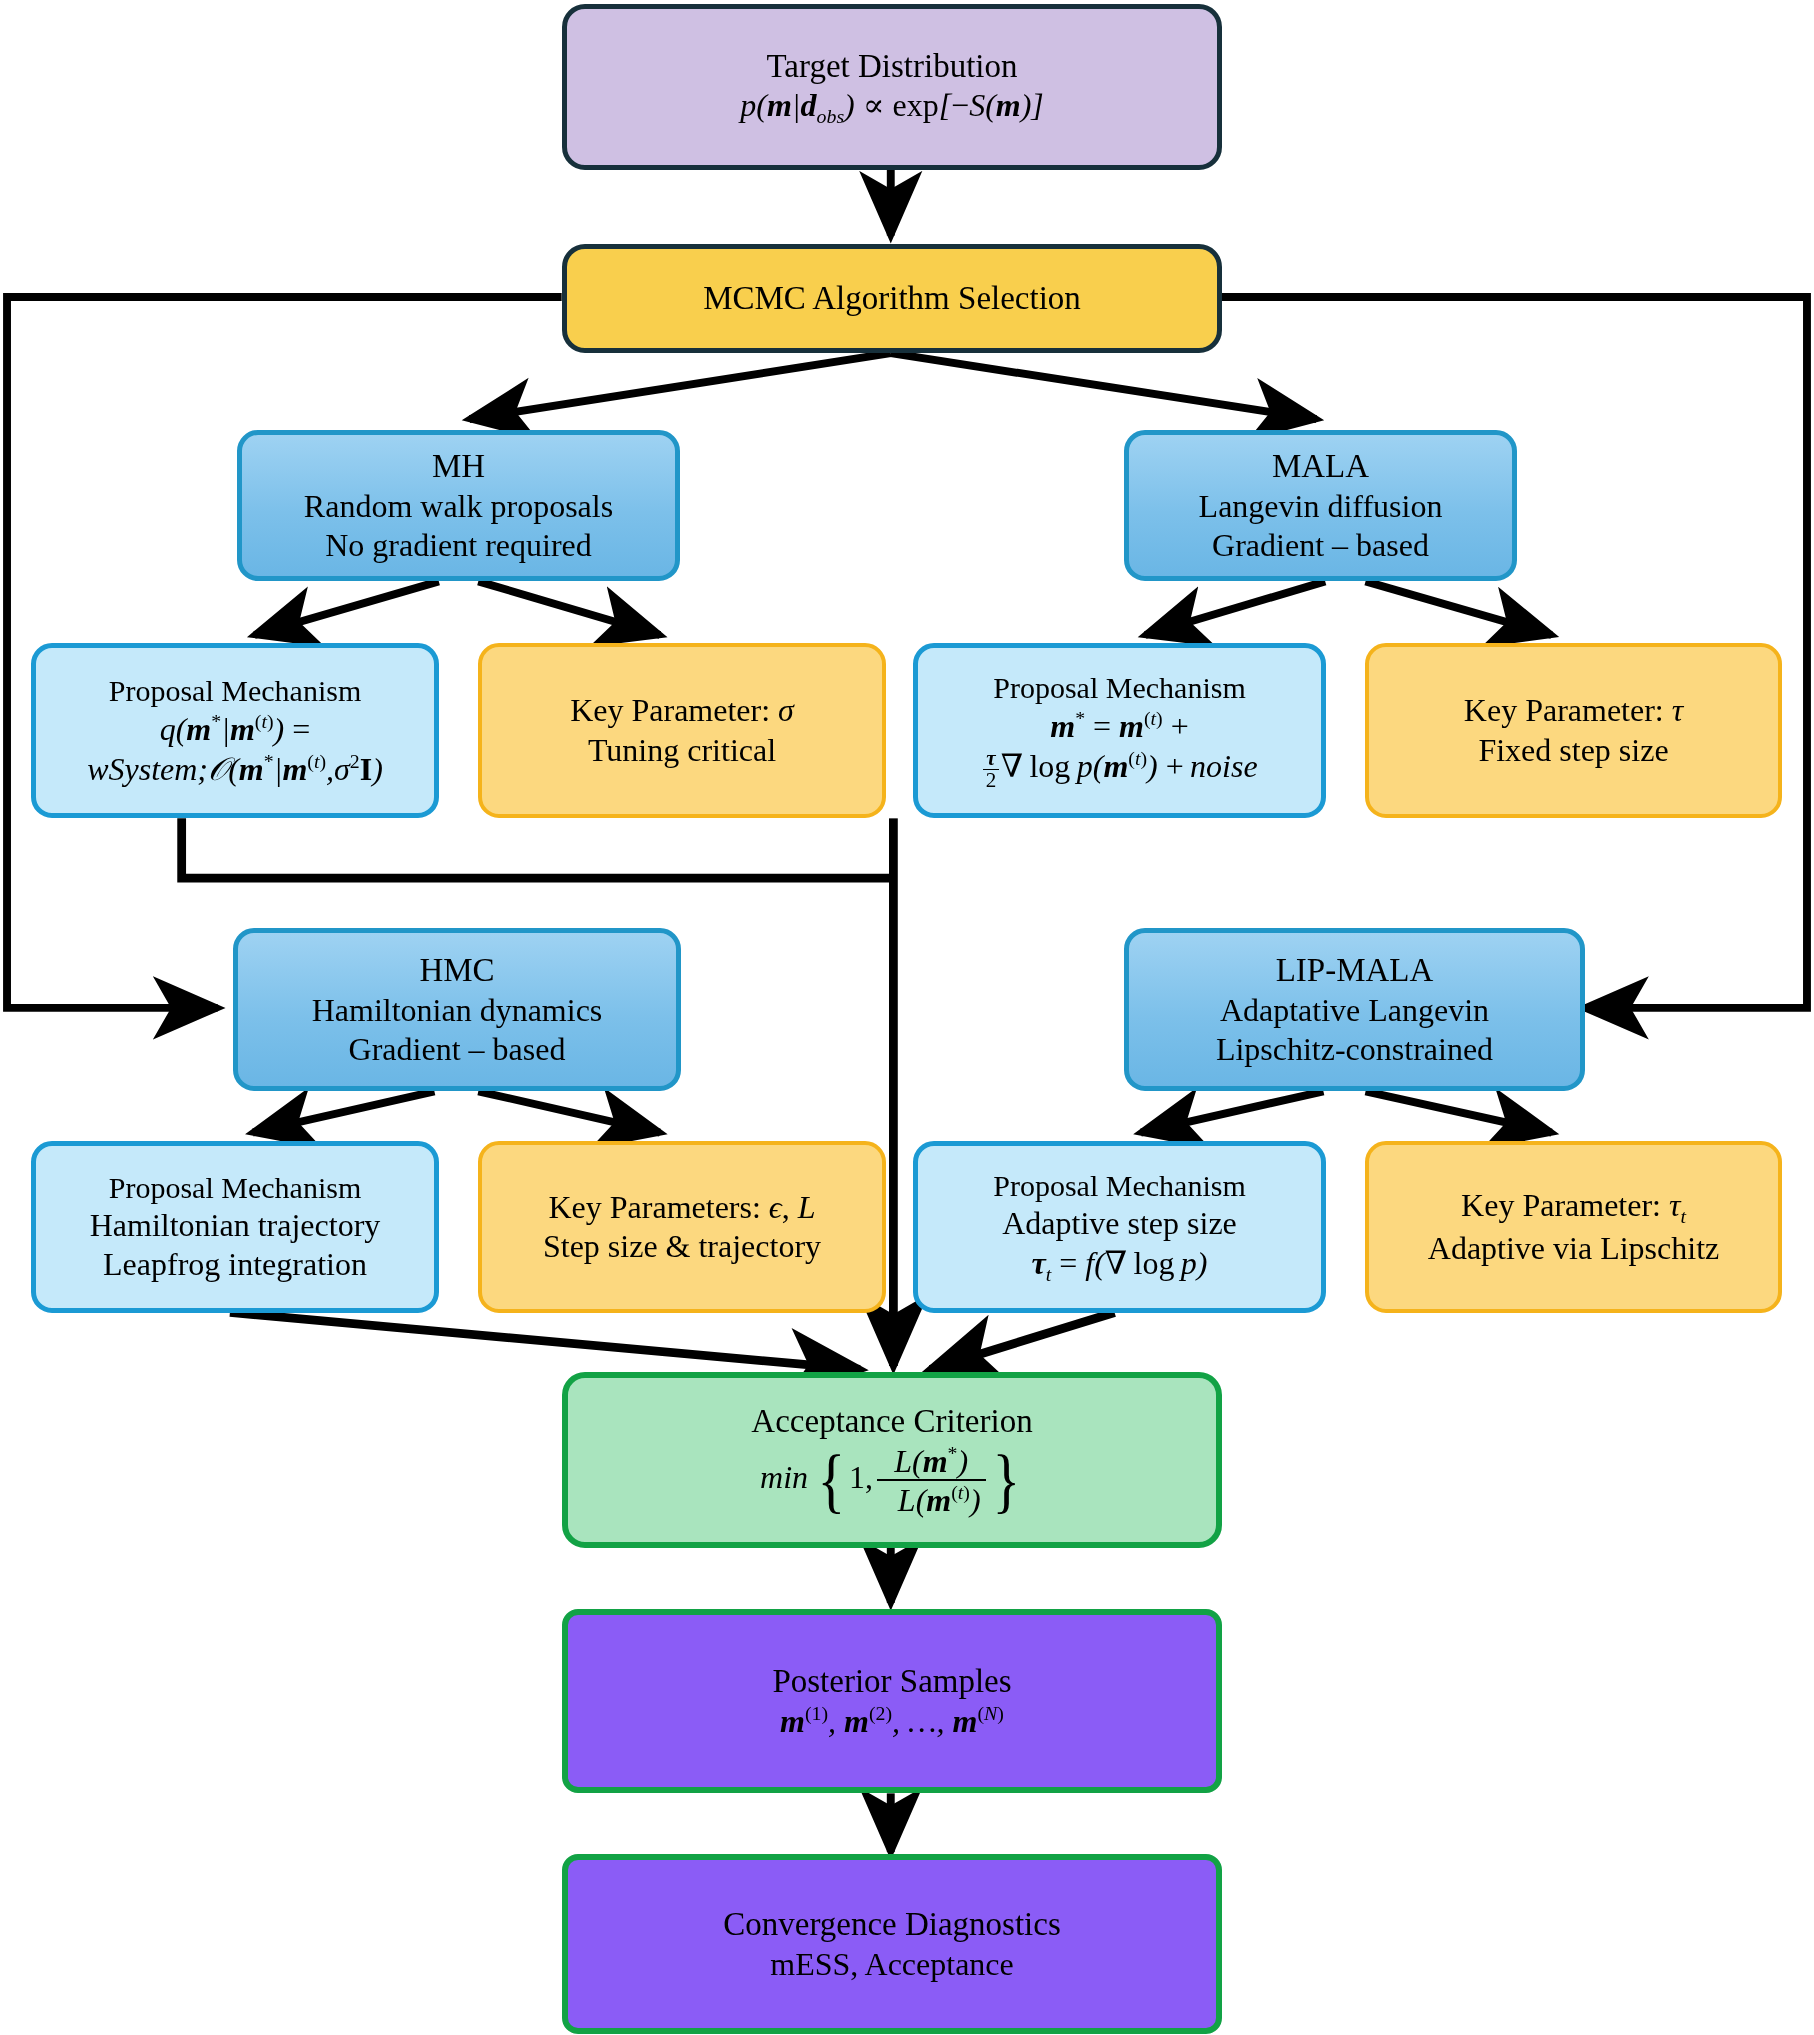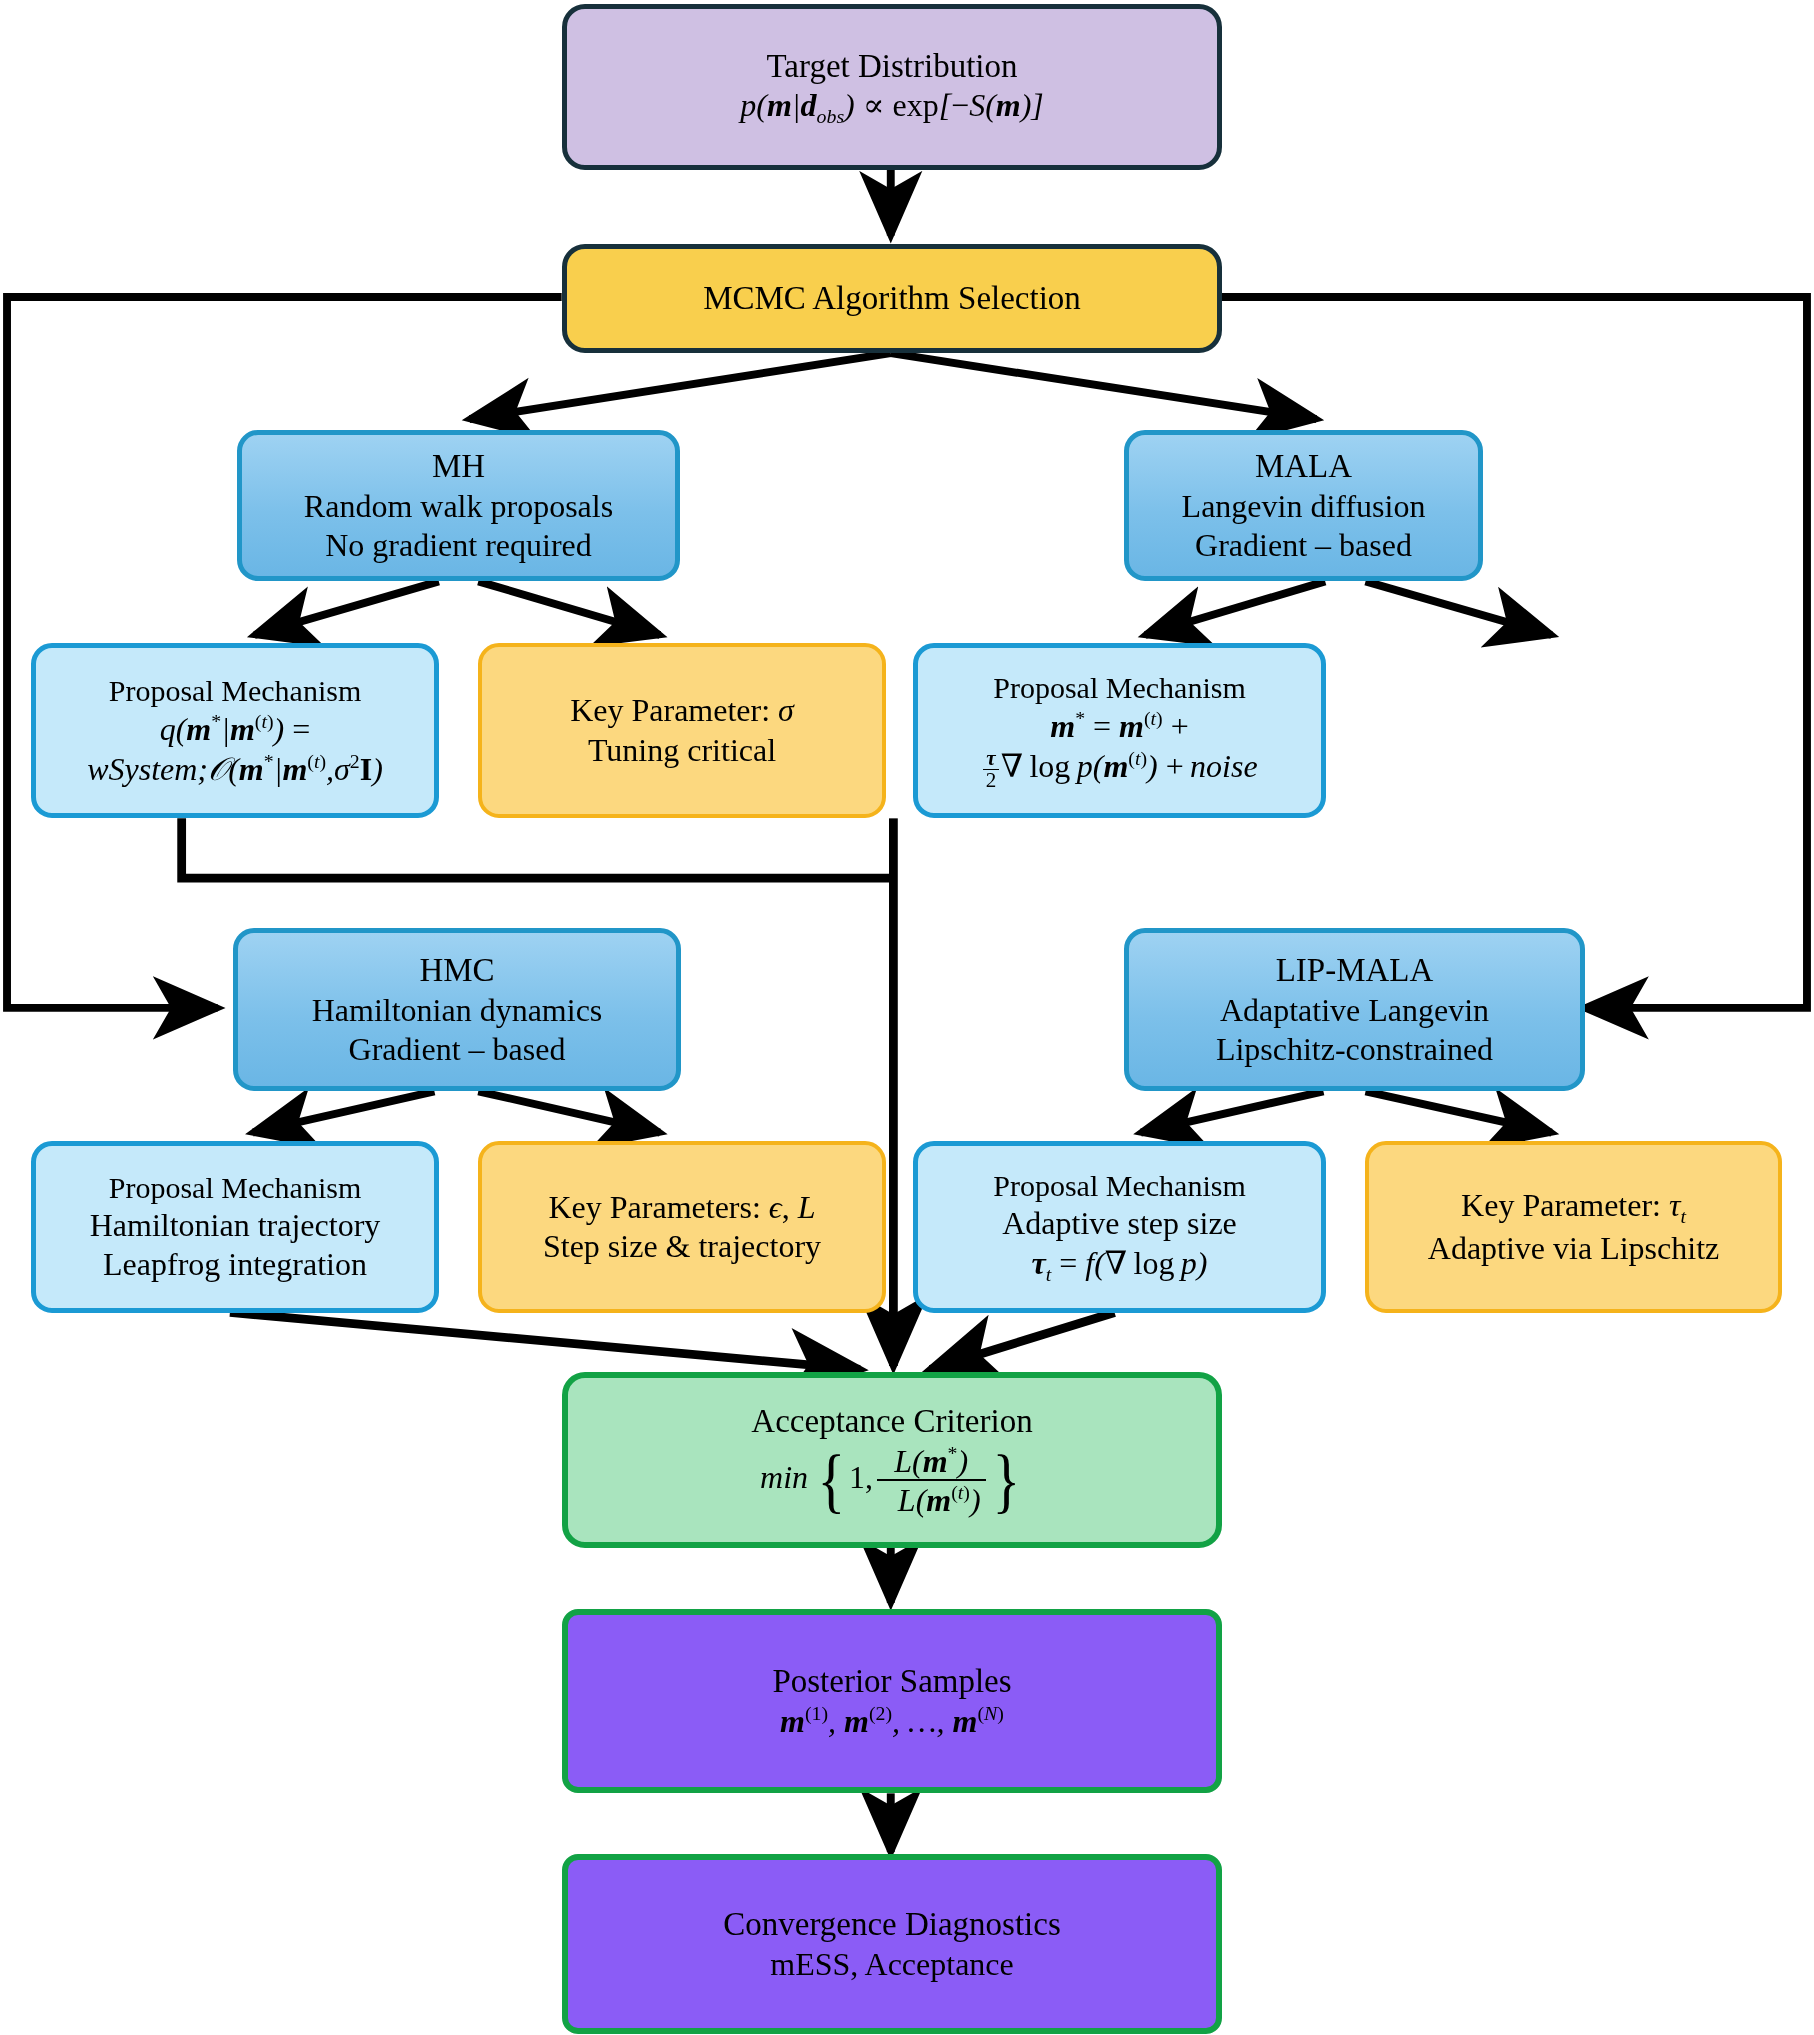--- a/index.html
+++ b/index.html
@@ -94,21 +94,21 @@
   <div class="node n-gold" style="left:562px;top:244px;width:660px;height:109px;font-family:Liberation Serif, serif;">
     <span class="ln t-title">MCMC Algorithm Selection</span>
   </div>
 
   <div class="node n-blue" style="left:237px;top:430px;width:443px;height:151px;">
     <span class="ln t-title">MH</span>
     <span class="ln t-body">Random walk proposals</span>
     <span class="ln t-body">No gradient required</span>
   </div>
 
-  <div class="node n-blue" style="left:1124px;top:430px;width:359px;height:151px;">
+  <div class="node n-blue" style="left:1124px;top:430px;width:393px;height:151px;">
     <span class="ln t-title">MALA</span>
     <span class="ln t-body">Langevin diffusion</span>
     <span class="ln t-body">Gradient – based</span>
   </div>
 
   <div class="node n-ltblue" style="left:31px;top:643px;width:408px;height:175px;">
     <span class="ln t-small">Proposal Mechanism</span>
     <span class="ln t-body math"><span class="math">q</span>(<span class="bm">m</span><sup class="sup">*</sup>|<span class="bm">m</span><sup class="sup">(<span class="math">t</span>)</sup>) <span class="up">=</span></span>
     <span class="ln t-body math">wSystem;<span style="font-family:'DejaVu Serif',serif;">𝒪</span>(<span class="bm">m</span><sup class="sup">*</sup>|<span class="bm">m</span><sup class="sup">(<span class="math">t</span>)</sup>,σ<sup class="sup">2</sup><span class="up" style="font-weight:bold;">I</span>)</span>
   </div>
@@ -120,20 +120,24 @@
 
   <div class="node n-ltblue" style="left:913px;top:643px;width:413px;height:175px;">
     <span class="ln t-small">Proposal Mechanism</span>
     <span class="ln t-body math"><span class="bm">m</span><sup class="sup">*</sup> <span class="up">=</span> <span class="bm">m</span><sup class="sup">(<span class="math">t</span>)</sup> <span class="up">+</span></span>
     <span class="ln t-body math eqrow"><span class="frac">
           <span class="num bm">τ</span>
           <span class="den up">2</span>
         </span><span class="up">∇</span><span class="up"> log </span><span class="math">p</span>(<span class="bm">m</span><sup class="sup">(<span class="math">t</span>)</sup>) <span class="up">+</span> <span class="math">noise</span></span>
   </div>
 
+  <div class="node n-yellow" style="left:1365px;top:643px;width:417px;height:175px;">
+    <span class="ln t-body">Key Parameter: <span class="math">τ</span></span>
+    <span class="ln t-body">Fixed step size</span>
+  </div>
 
   <div class="node n-blue" style="left:233px;top:928px;width:448px;height:163px;">
     <span class="ln t-title">HMC</span>
     <span class="ln t-body">Hamiltonian dynamics</span>
     <span class="ln t-body">Gradient – based</span>
   </div>
 
   <div class="node n-blue" style="left:1124px;top:928px;width:461px;height:163px;">
     <span class="ln t-title">LIP-MALA</span>
     <span class="ln t-body">Adaptative Langevin</span>

